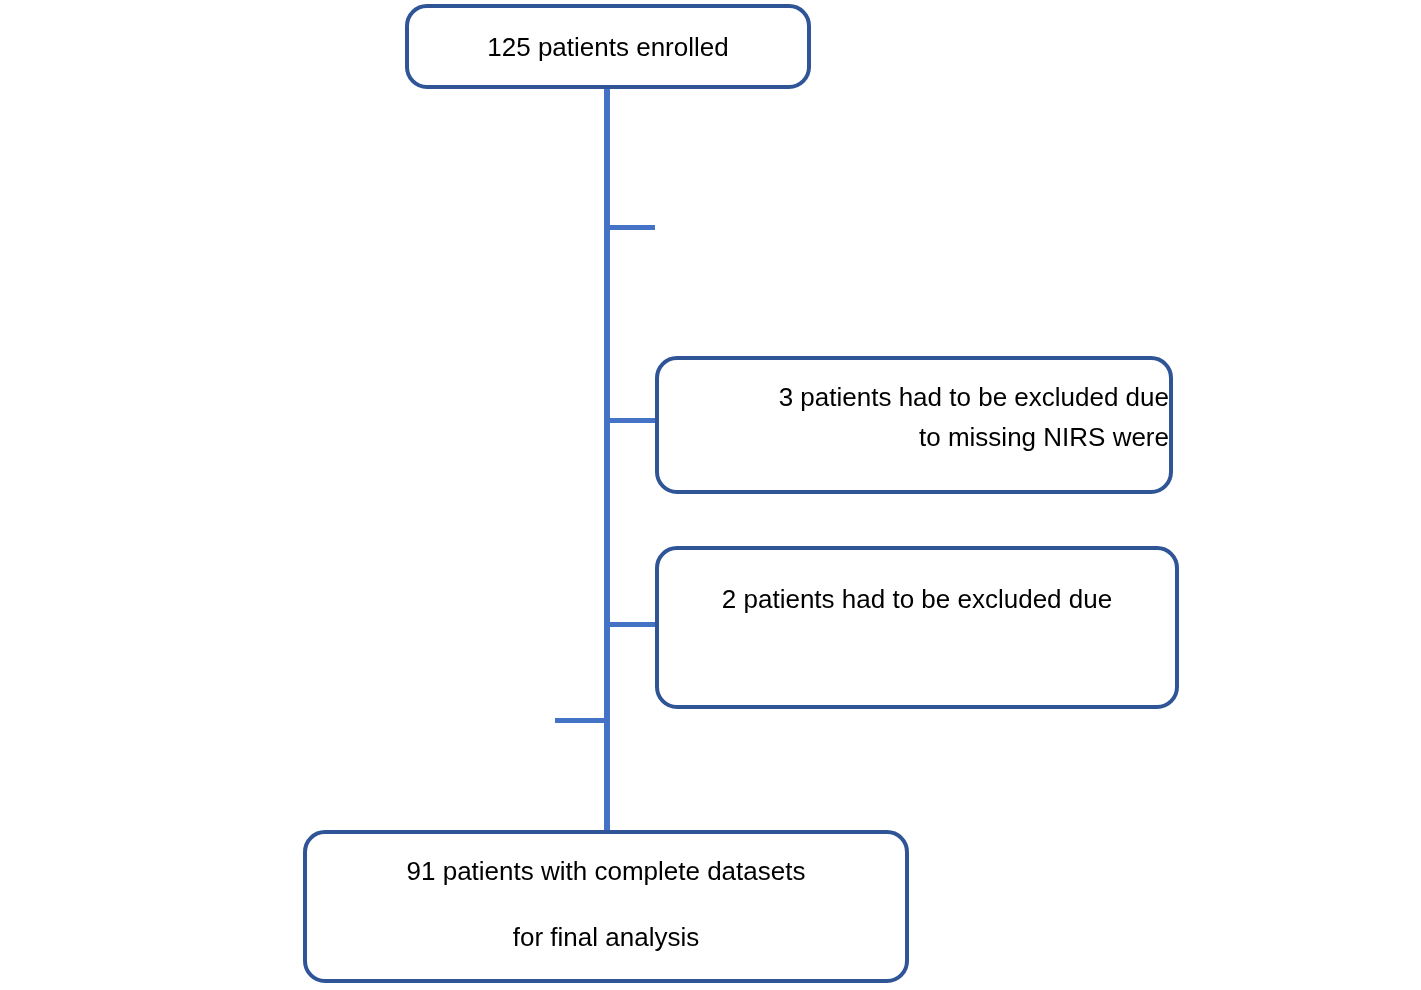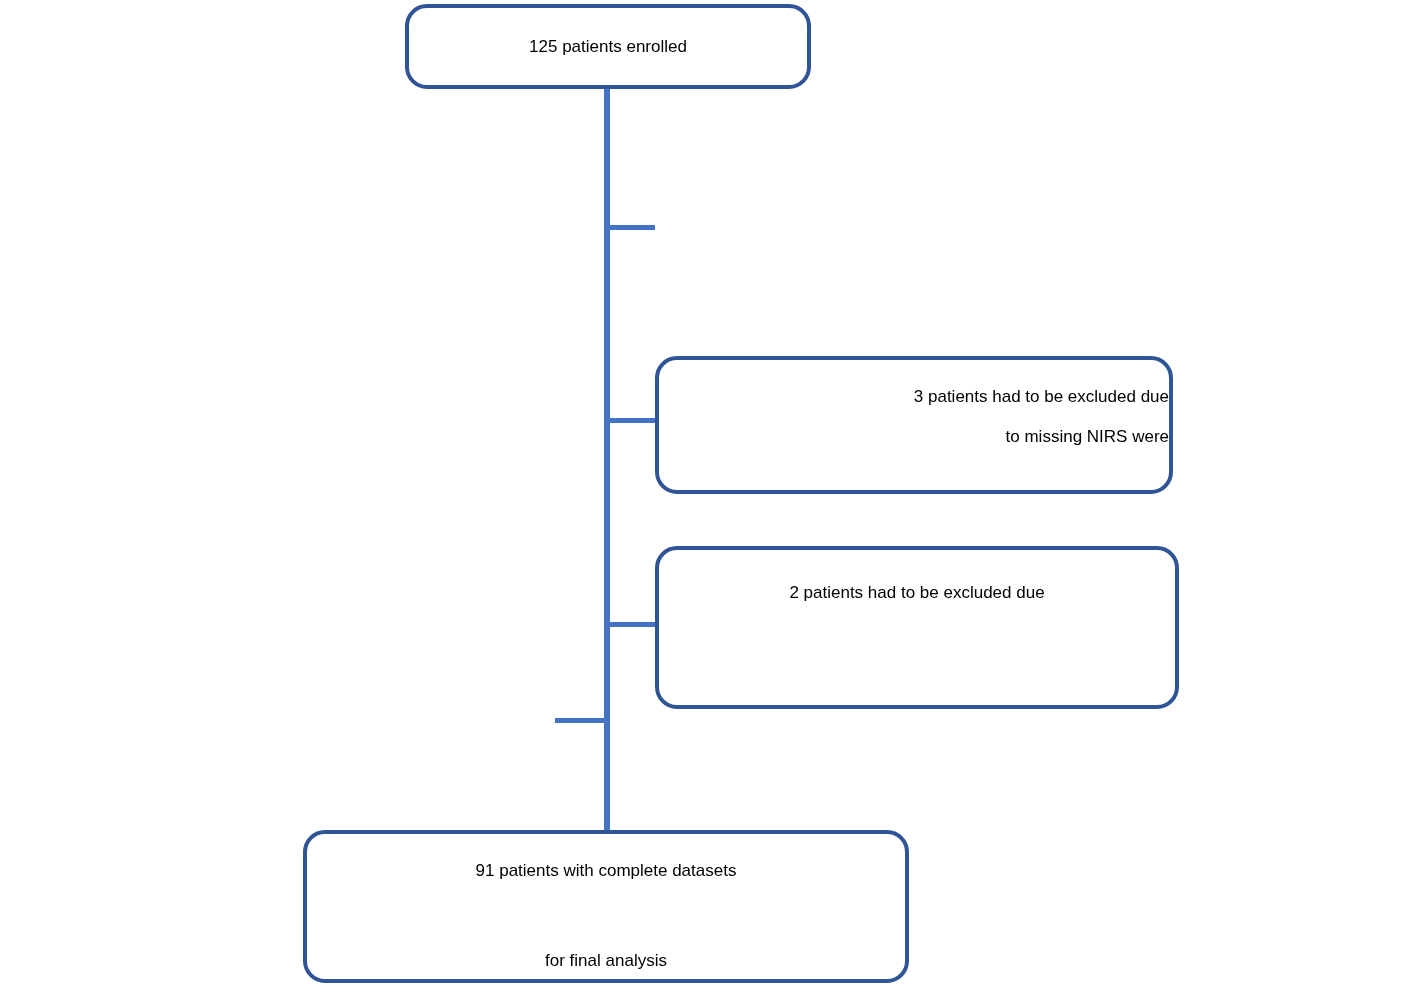--- a/index.html
+++ b/index.html
@@ -15,42 +15,42 @@
     overflow: hidden;
     font-family: "Liberation Sans", sans-serif;
   }
   .node {
     position: absolute;
     box-sizing: border-box;
     background: #ffffff;
     border: 4px solid #2F5597;
     border-radius: 22px;
     color: #000000;
-    font-size: 17px;
+    font-size: 26px;
     line-height: 40px;
     text-align: center;
     display: flex;
     flex-direction: column;
     align-items: center;
   }
   .node .line {
     display: block;
     white-space: nowrap;
   }
   .connector {
     position: absolute;
     background: #4472C4;
   }
   
   .n-enrolled  { left: 405px; top: 4px;   width: 406px; height: 85px;  justify-content: center; }
   .n-lidco     { left: 655px; top: 166px; width: 752px; height: 125px; padding-top: 17px; }
   .n-nirs      { left: 655px; top: 356px; width: 518px; height: 138px; padding-top: 17px; align-items: flex-end; }
-  .n-stamps    { left: 655px; top: 546px; width: 524px; height: 163px; padding-top: 23px; }
+  .n-stamps    { left: 655px; top: 546px; width: 524px; height: 163px; padding-top: 29px; }
   .n-term      { left: 6px;   top: 639px; width: 549px; height: 169px; padding-top: 27px; }
-  .n-final     { left: 303px; top: 830px; width: 606px; height: 153px; padding-top: 17px; gap: 24px; }
+  .n-final     { left: 303px; top: 830px; width: 606px; height: 153px; padding-top: 17px; }
   .n-final .line-2 { margin-top: 26px; }
   
   .c-main   { left: 604px; top: 88px;  width: 6px;  height: 743px; }
   .c-lidco  { left: 608px; top: 225px; width: 47px; height: 5px; }
   .c-nirs   { left: 608px; top: 418px; width: 47px; height: 5px; }
   .c-stamps { left: 608px; top: 622px; width: 47px; height: 5px; }
   .c-term   { left: 555px; top: 718px; width: 55px; height: 5px; }
 </style>
 </head>
 <body>

